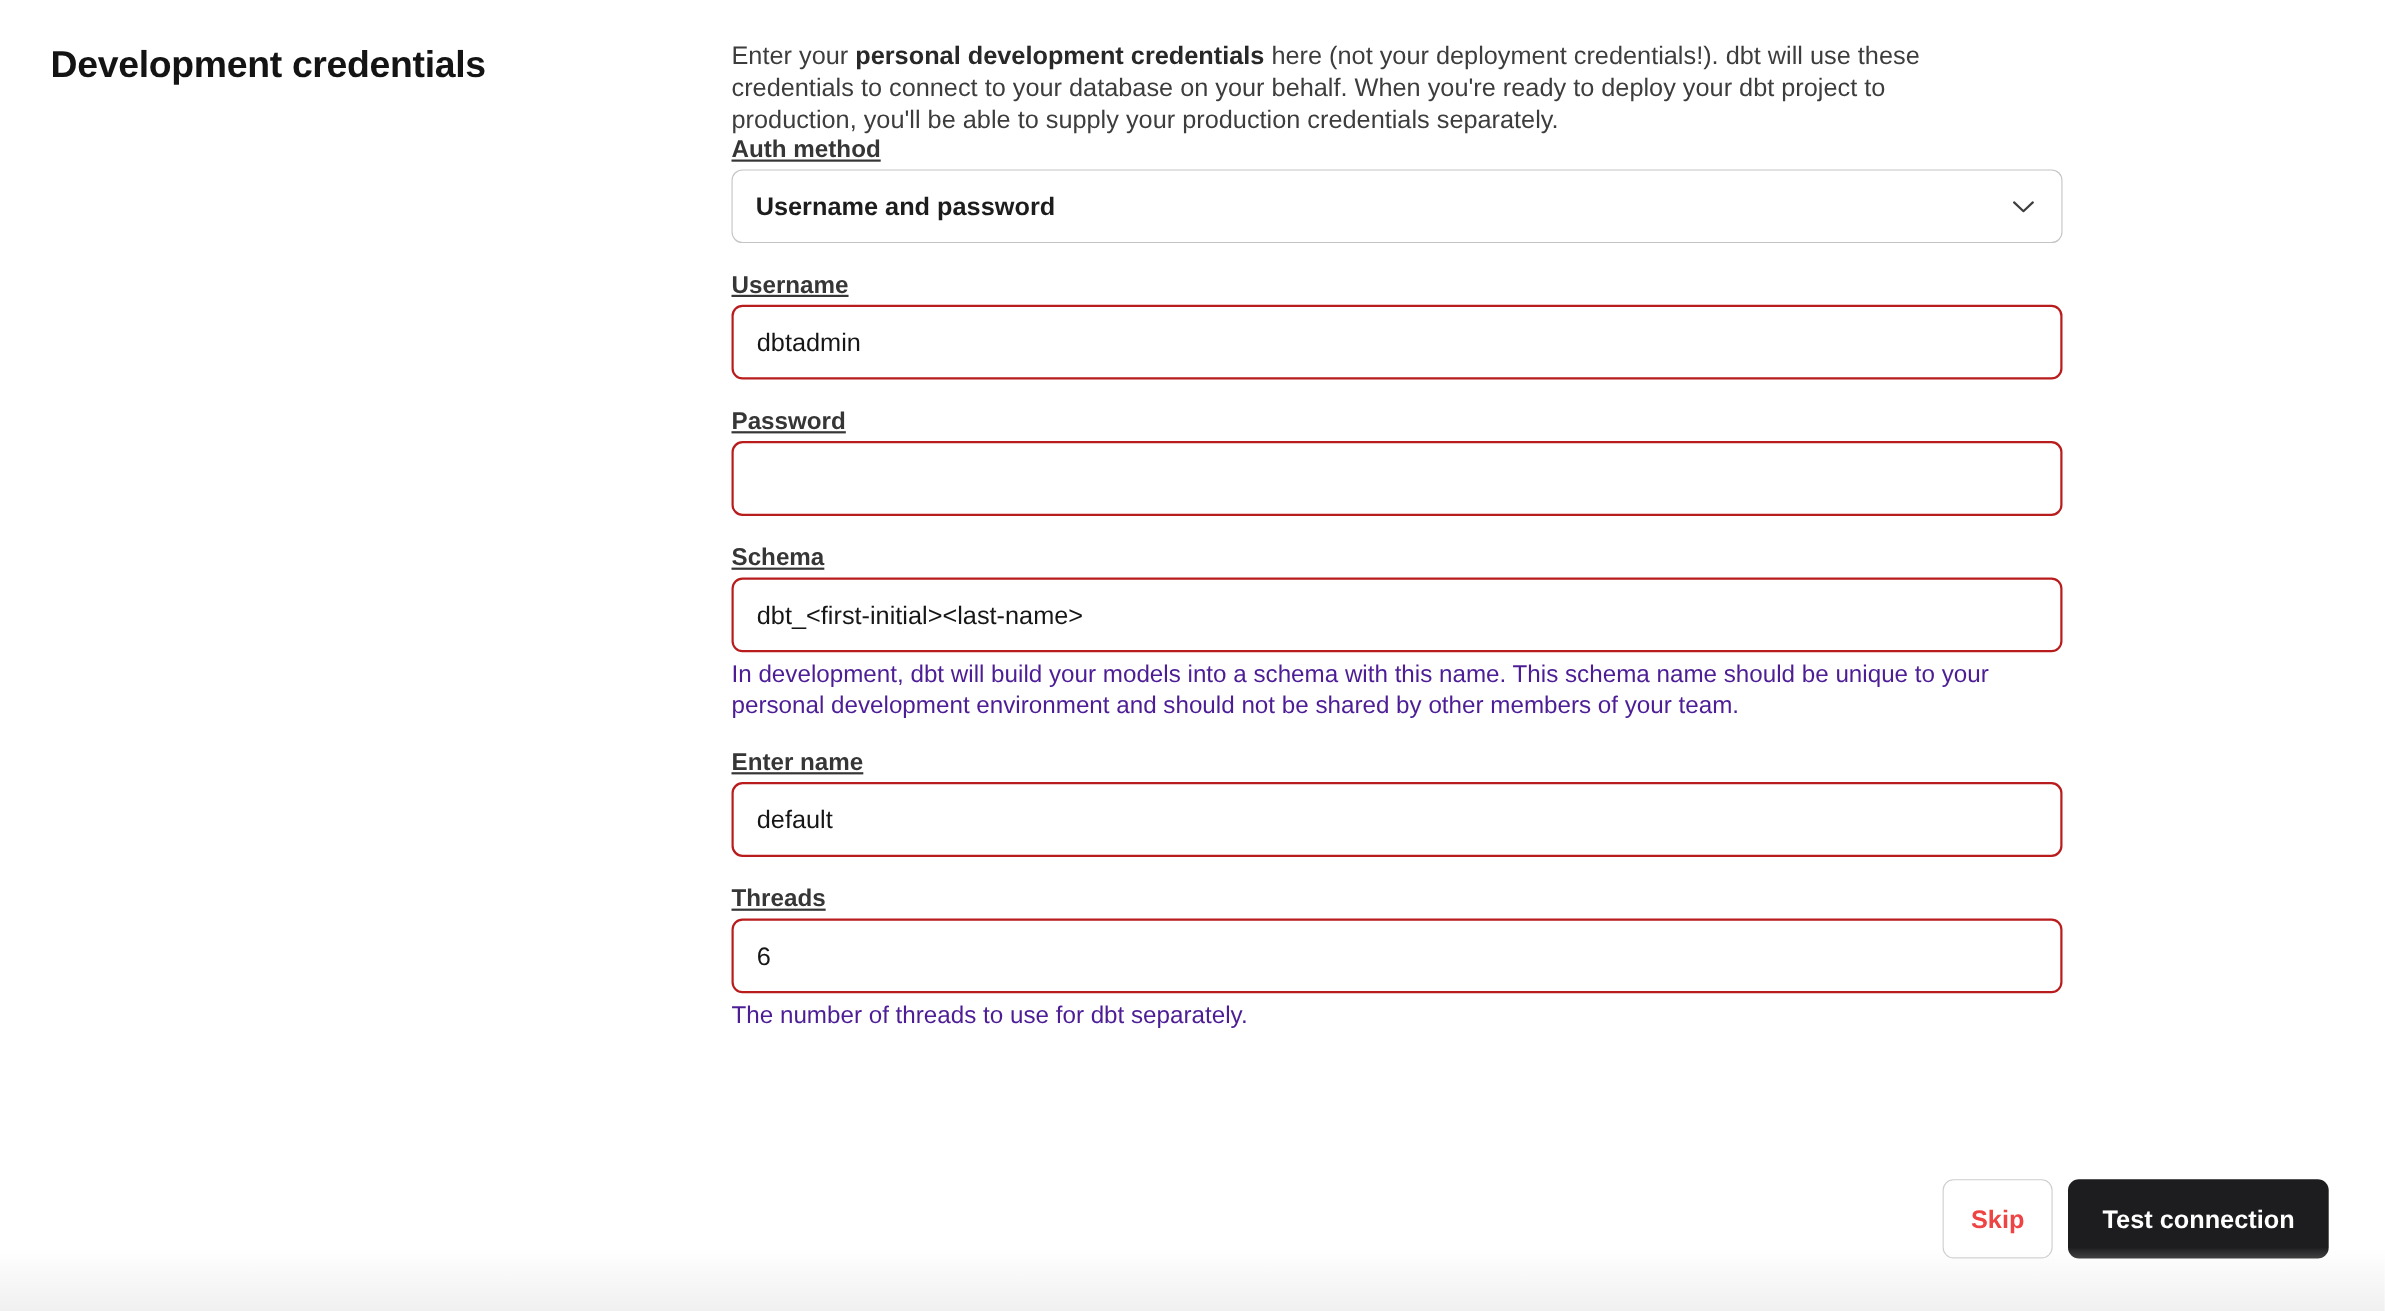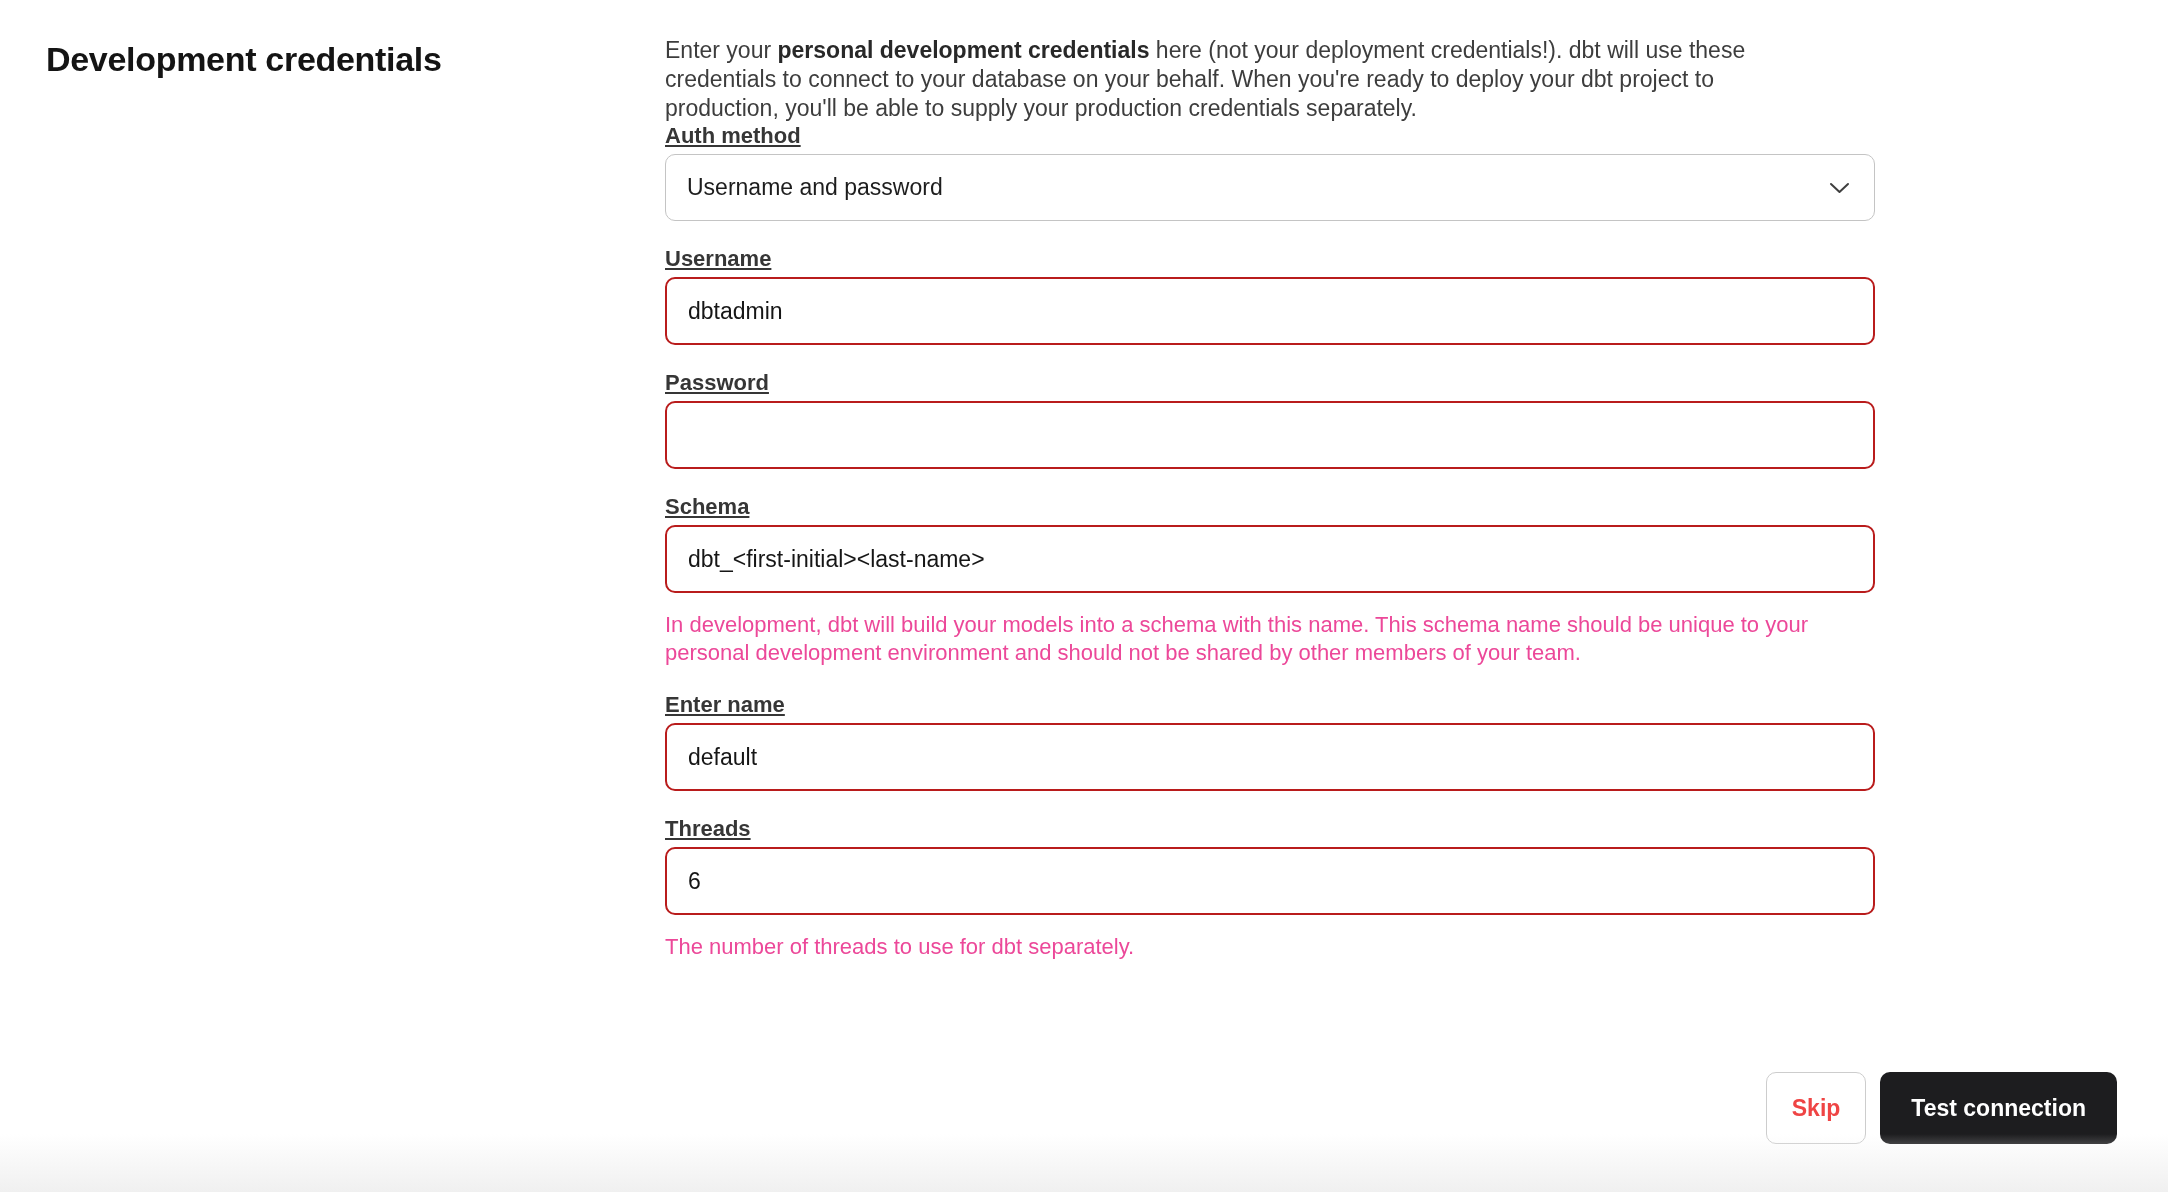--- a/index.html
+++ b/index.html
@@ -43,27 +43,27 @@
   }
 
   .select-box {
     display:flex; align-items:center; justify-content:space-between;
     width:100%; height:67px;
     border:1px solid #c4c4c4; border-radius:10px;
     padding:0 24px 0 21px;
     background:#fff; cursor:pointer;
   }
   .select-value {
-    font-size:23px; font-weight:400; color:#1d1d1d;
+    font-size:23px; font-weight:700; color:#1d1d1d;
   }
   .chevron { flex:0 0 auto; display:block; }
 
   .helper {
-    font-size:22px; line-height:28px; color:#ec4899;
-    margin-top:18px;
+    font-size:22px; line-height:28px; color:#4c1d95;
+    margin-top:6px;
   }
 
   .field-group { margin-bottom:25px; }
 
   .actions {
     position:absolute; right:51px; top:1072px;
     display:flex; gap:14px; height:72px;
   }
   .btn {
     display:flex; align-items:center; justify-content:center;

